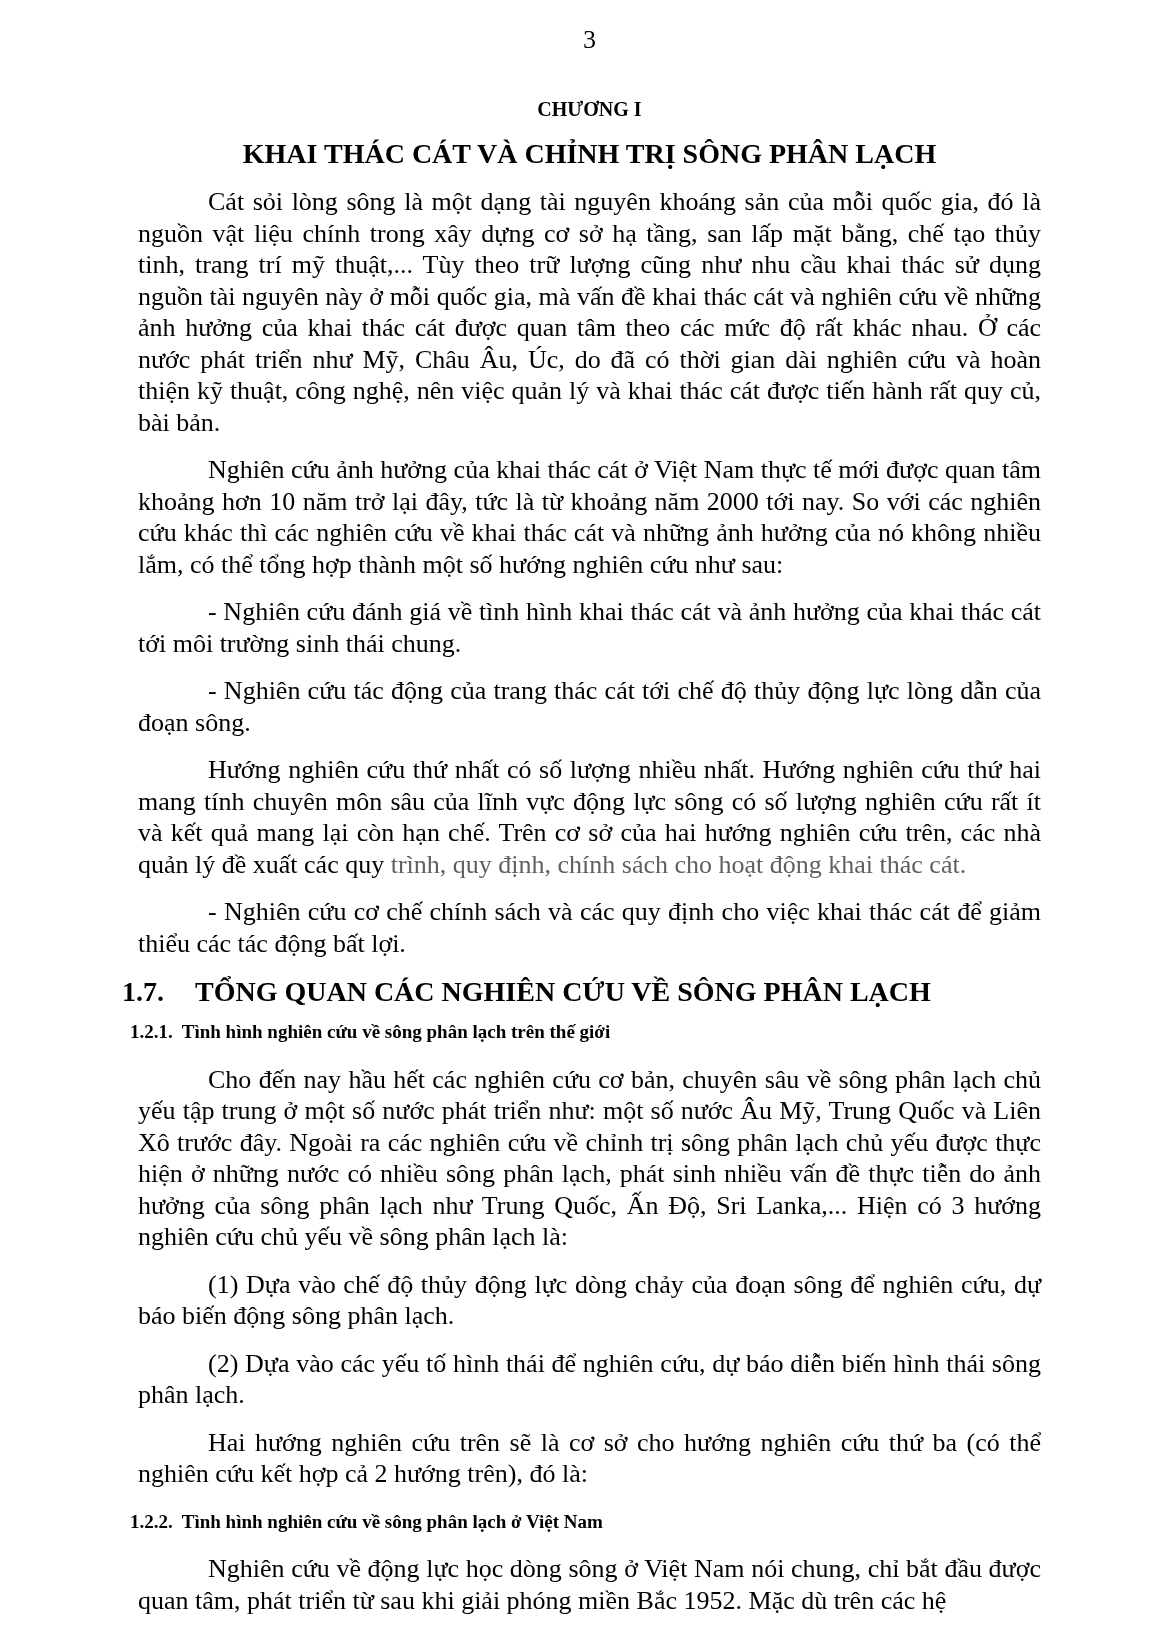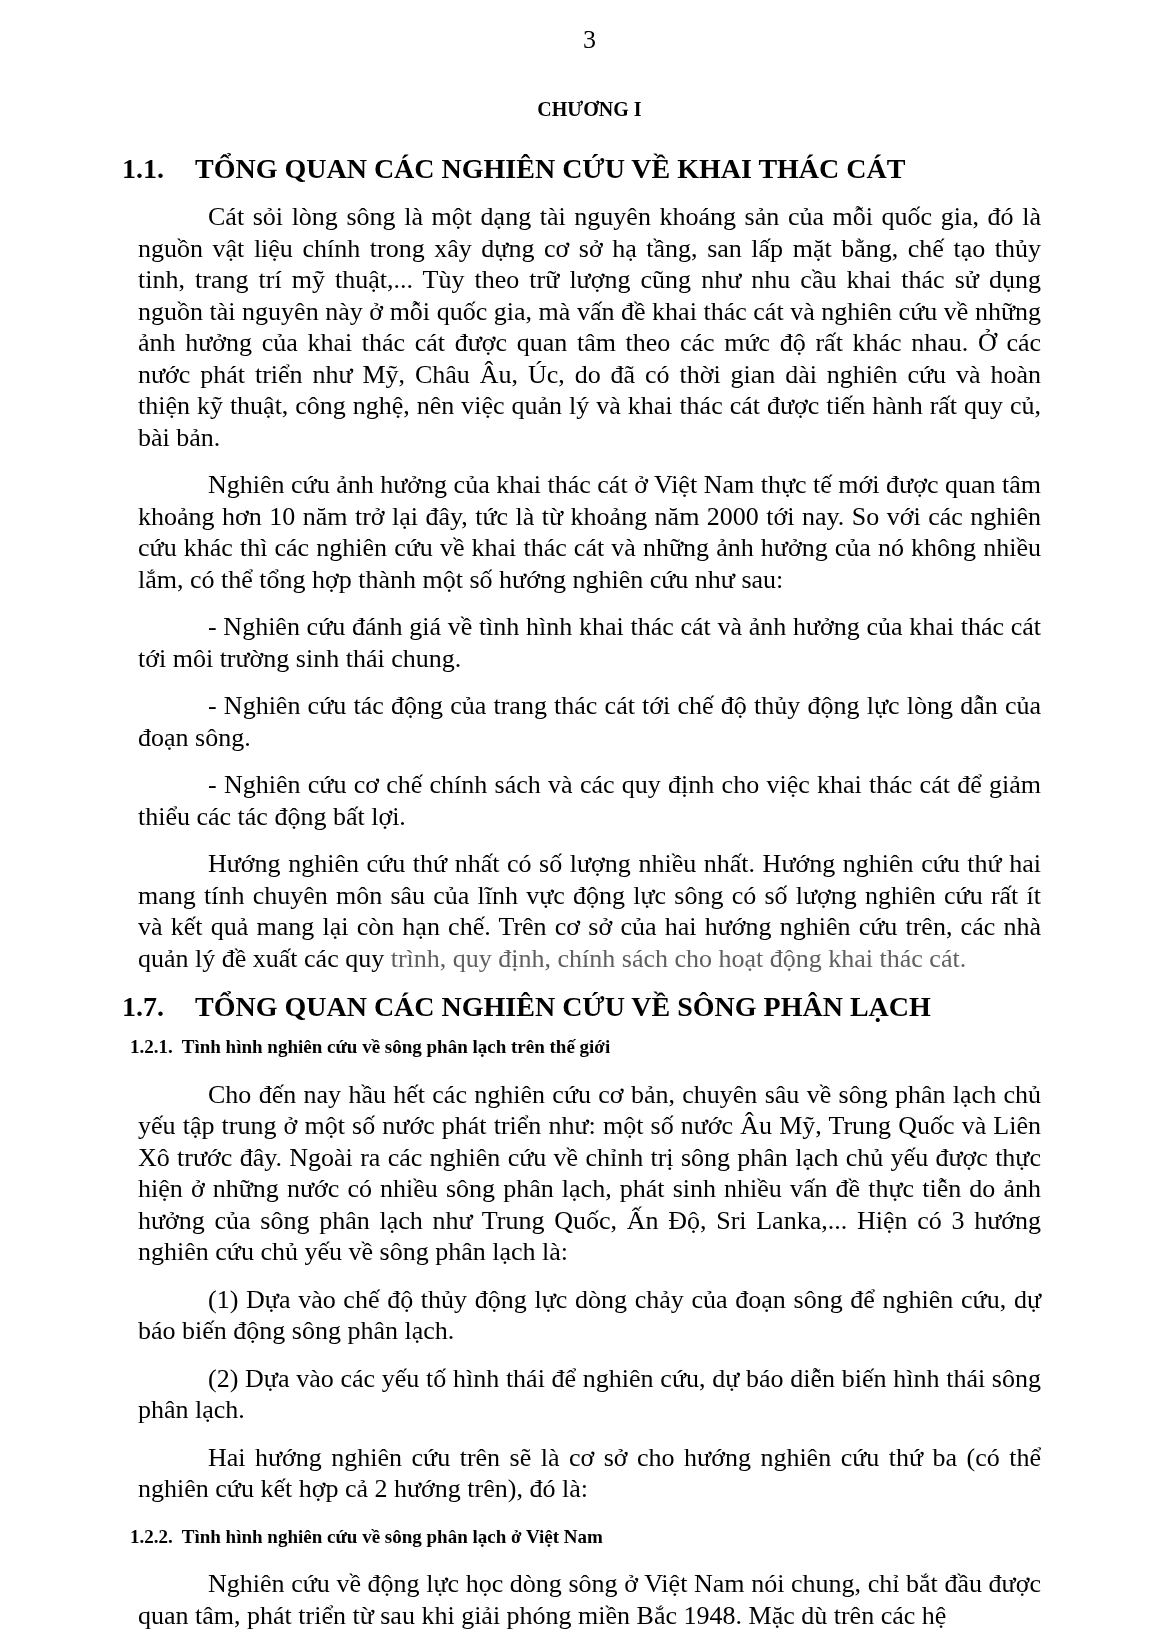--- a/index.html
+++ b/index.html
@@ -77,46 +77,46 @@
 </head>
 <body>
 
 <div class="page">
 
   <div class="pageno">3</div>
 
   <div class="chapter-label">CHƯƠNG I</div>
 
   <div class="chapter-title">
+    <div>KHAI THÁC CÁT VÀ CHỈNH TRỊ SÔNG PHÂN LẠCH</div>
   </div>
 
-  <div class="sect first-sect"><span class="sect-num">1.1.</span><span class="sect-title">TỔNG QUAN CÁC NGHIÊN CỨU VỀ KHAI THÁC CÁT</span></div>
 
   <p class="body-para">Cát sỏi lòng sông là một dạng tài nguyên khoáng sản của mỗi quốc gia, đó là nguồn vật liệu chính trong xây dựng cơ sở hạ tầng, san lấp mặt bằng, chế tạo thủy tinh, trang trí mỹ thuật,... Tùy theo trữ lượng cũng như nhu cầu khai thác sử dụng nguồn tài nguyên này ở mỗi quốc gia, mà vấn đề khai thác cát và nghiên cứu về những ảnh hưởng của khai thác cát được quan tâm theo các mức độ rất khác nhau. Ở các nước phát triển như Mỹ, Châu Âu, Úc, do đã có thời gian dài nghiên cứu và hoàn thiện kỹ thuật, công nghệ, nên việc quản lý và khai thác cát được tiến hành rất quy củ, bài bản.</p>
 
   <p class="body-para">Nghiên cứu ảnh hưởng của khai thác cát ở Việt Nam thực tế mới được quan tâm khoảng hơn 10 năm trở lại đây, tức là từ khoảng năm 2000 tới nay. So với các nghiên cứu khác thì các nghiên cứu về khai thác cát và những ảnh hưởng của nó không nhiều lắm, có thể tổng hợp thành một số hướng nghiên cứu như sau:</p>
 
   <p class="body-para">- Nghiên cứu đánh giá về tình hình khai thác cát và ảnh hưởng của khai thác cát tới môi trường sinh thái chung.</p>
 
   <p class="body-para">- Nghiên cứu tác động của trang thác cát tới chế độ thủy động lực lòng dẫn của đoạn sông.</p>
 
+  <p class="body-para"><span>Hướng nghiên cứu thứ nhất có số lượng nhiều nhất. Hướng nghiên cứu thứ hai mang tính chuyên môn sâu của lĩnh vực động lực sông có số lượng nghiên cứu rất ít và kết quả mang lại còn hạn chế. Trên cơ sở của hai hướng nghiên cứu trên, các nhà quản lý đề xuất các quy </span><span class="gray-run">trình, quy định, chính sách cho hoạt động khai thác cát.</span></p>
+
   <p class="body-para">- Nghiên cứu cơ chế chính sách và các quy định cho việc khai thác cát để giảm thiểu các tác động bất lợi.</p>
-
-  <p class="body-para"><span>Hướng nghiên cứu thứ nhất có số lượng nhiều nhất. Hướng nghiên cứu thứ hai mang tính chuyên môn sâu của lĩnh vực động lực sông có số lượng nghiên cứu rất ít và kết quả mang lại còn hạn chế. Trên cơ sở của hai hướng nghiên cứu trên, các nhà quản lý đề xuất các quy </span><span class="gray-run">trình, quy định, chính sách cho hoạt động khai thác cát.</span></p>
 
   <div class="sect"><span class="sect-num">1.7.</span><span class="sect-title">TỔNG QUAN CÁC NGHIÊN CỨU VỀ SÔNG PHÂN LẠCH</span></div>
 
   <p class="subsect"><span>1.2.1.</span><span class="subsect-title">Tình hình nghiên cứu về sông phân lạch trên thế giới</span></p>
 
   <p class="body-para">Cho đến nay hầu hết các nghiên cứu cơ bản, chuyên sâu về sông phân lạch chủ yếu tập trung ở một số nước phát triển như: một số nước Âu Mỹ, Trung Quốc và Liên Xô trước đây. Ngoài ra các nghiên cứu về chỉnh trị sông phân lạch chủ yếu được thực hiện ở những nước có nhiều sông phân lạch, phát sinh nhiều vấn đề thực tiễn do ảnh hưởng của sông phân lạch như Trung Quốc, Ấn Độ, Sri Lanka,... Hiện có 3 hướng nghiên cứu chủ yếu về sông phân lạch là:</p>
 
   <p class="body-para">(1) Dựa vào chế độ thủy động lực dòng chảy của đoạn sông để nghiên cứu, dự báo biến động sông phân lạch.</p>
 
   <p class="body-para">(2) Dựa vào các yếu tố hình thái để nghiên cứu, dự báo diễn biến hình thái sông phân lạch.</p>
 
   <p class="body-para">Hai hướng nghiên cứu trên sẽ là cơ sở cho hướng nghiên cứu thứ ba (có thể nghiên cứu kết hợp cả 2 hướng trên), đó là:</p>
 
 
   <p class="subsect"><span>1.2.2.</span><span class="subsect-title">Tình hình nghiên cứu về sông phân lạch ở Việt Nam</span></p>
 
-  <p class="body-para">Nghiên cứu về động lực học dòng sông ở Việt Nam nói chung, chỉ bắt đầu được quan tâm, phát triển từ sau khi giải phóng miền Bắc 1948. Mặc dù trên các hệ</p>
+  <p class="body-para">Nghiên cứu về động lực học dòng sông ở Việt Nam nói chung, chỉ bắt đầu được quan tâm, phát triển từ sau khi giải phóng miền Bắc 1952. Mặc dù trên các hệ</p>
 
 </div>
 
 </body></html>

